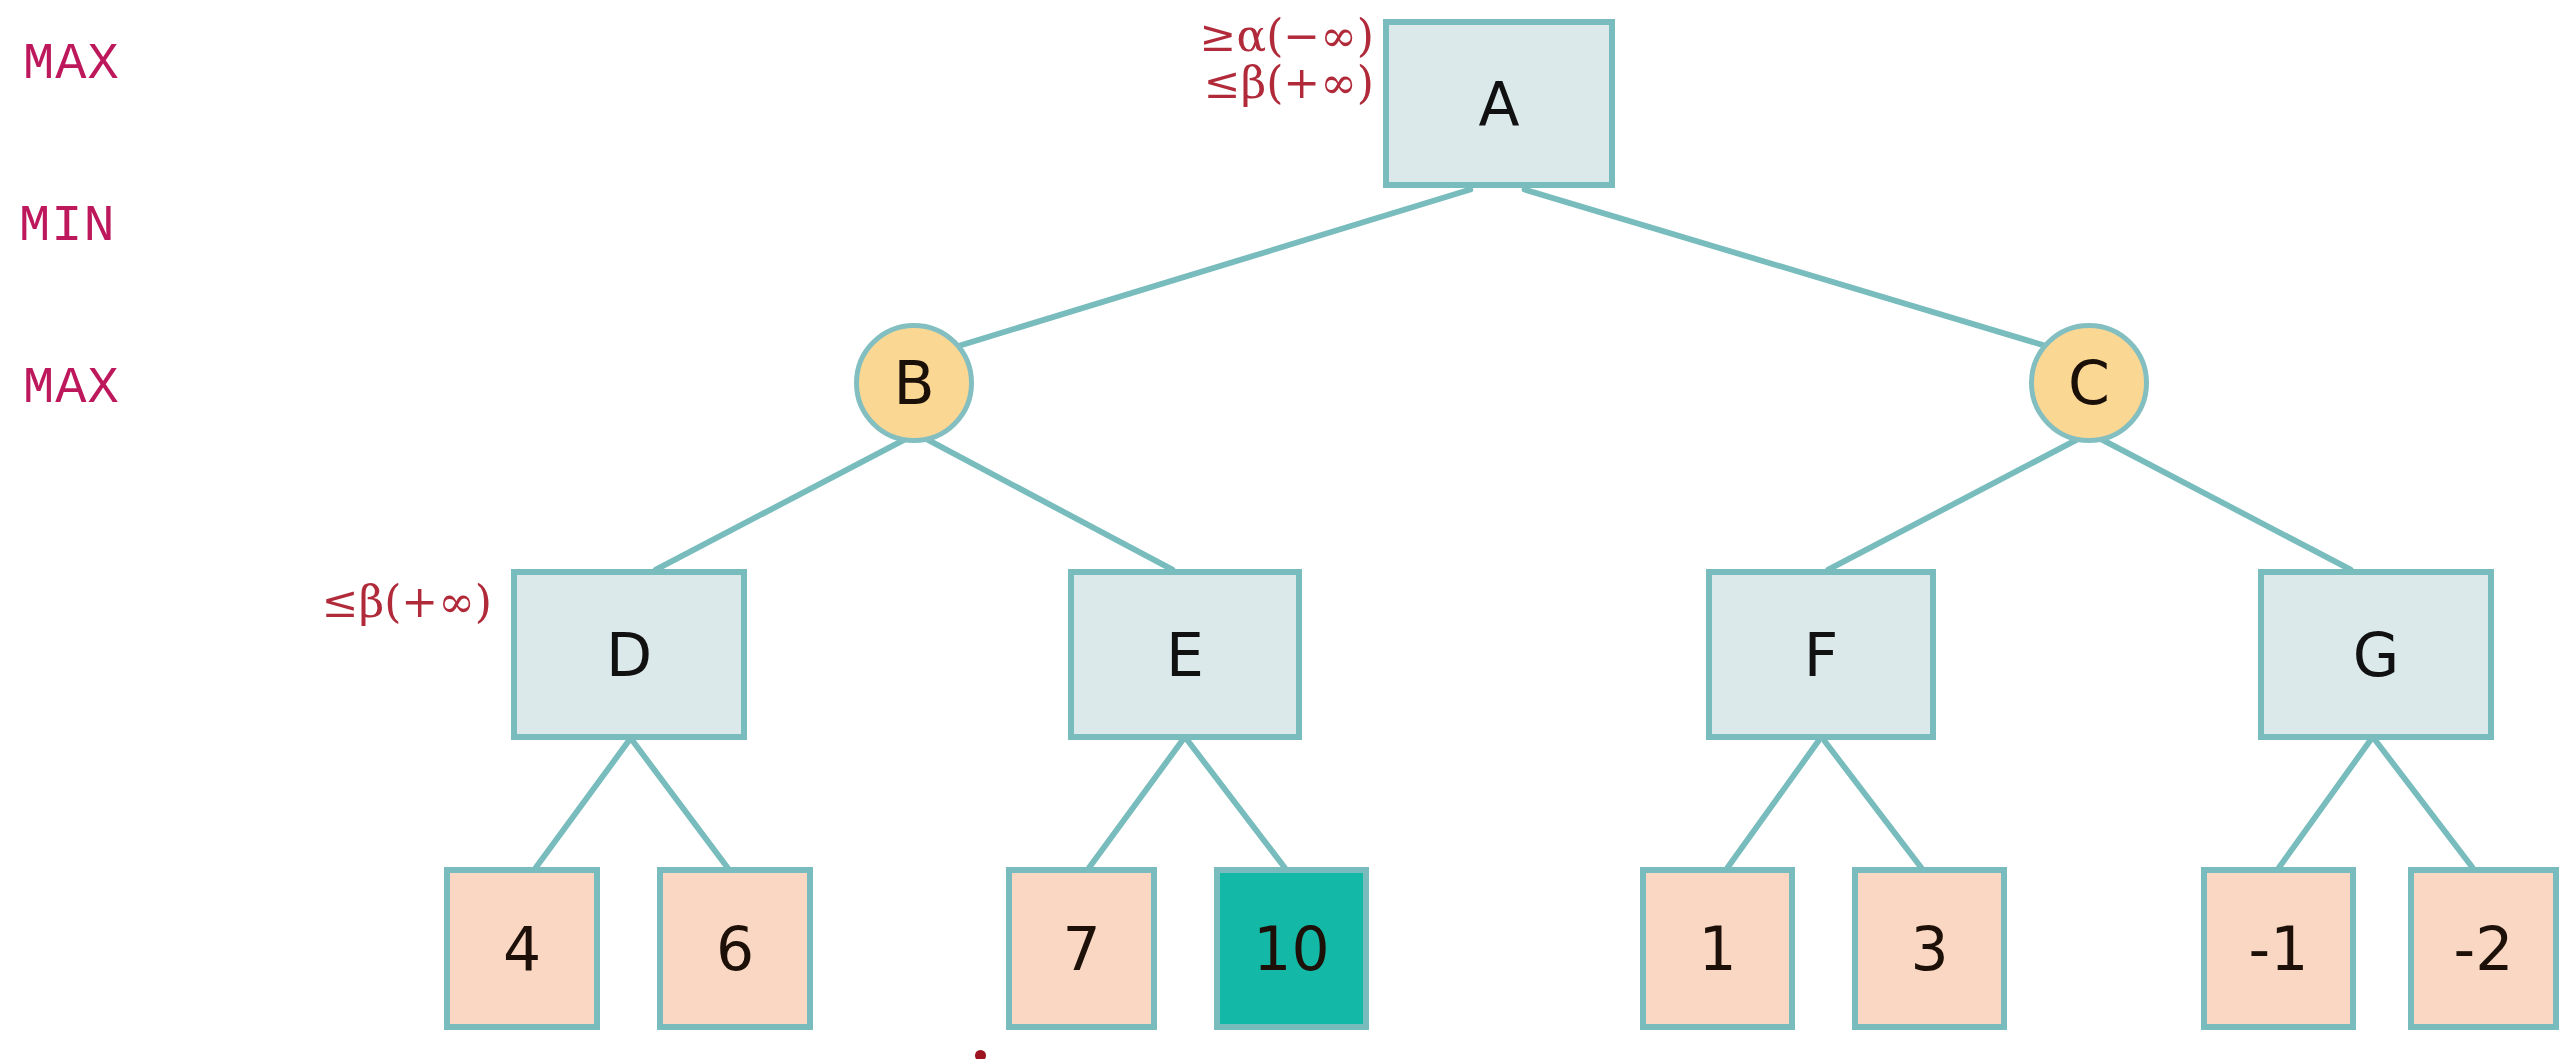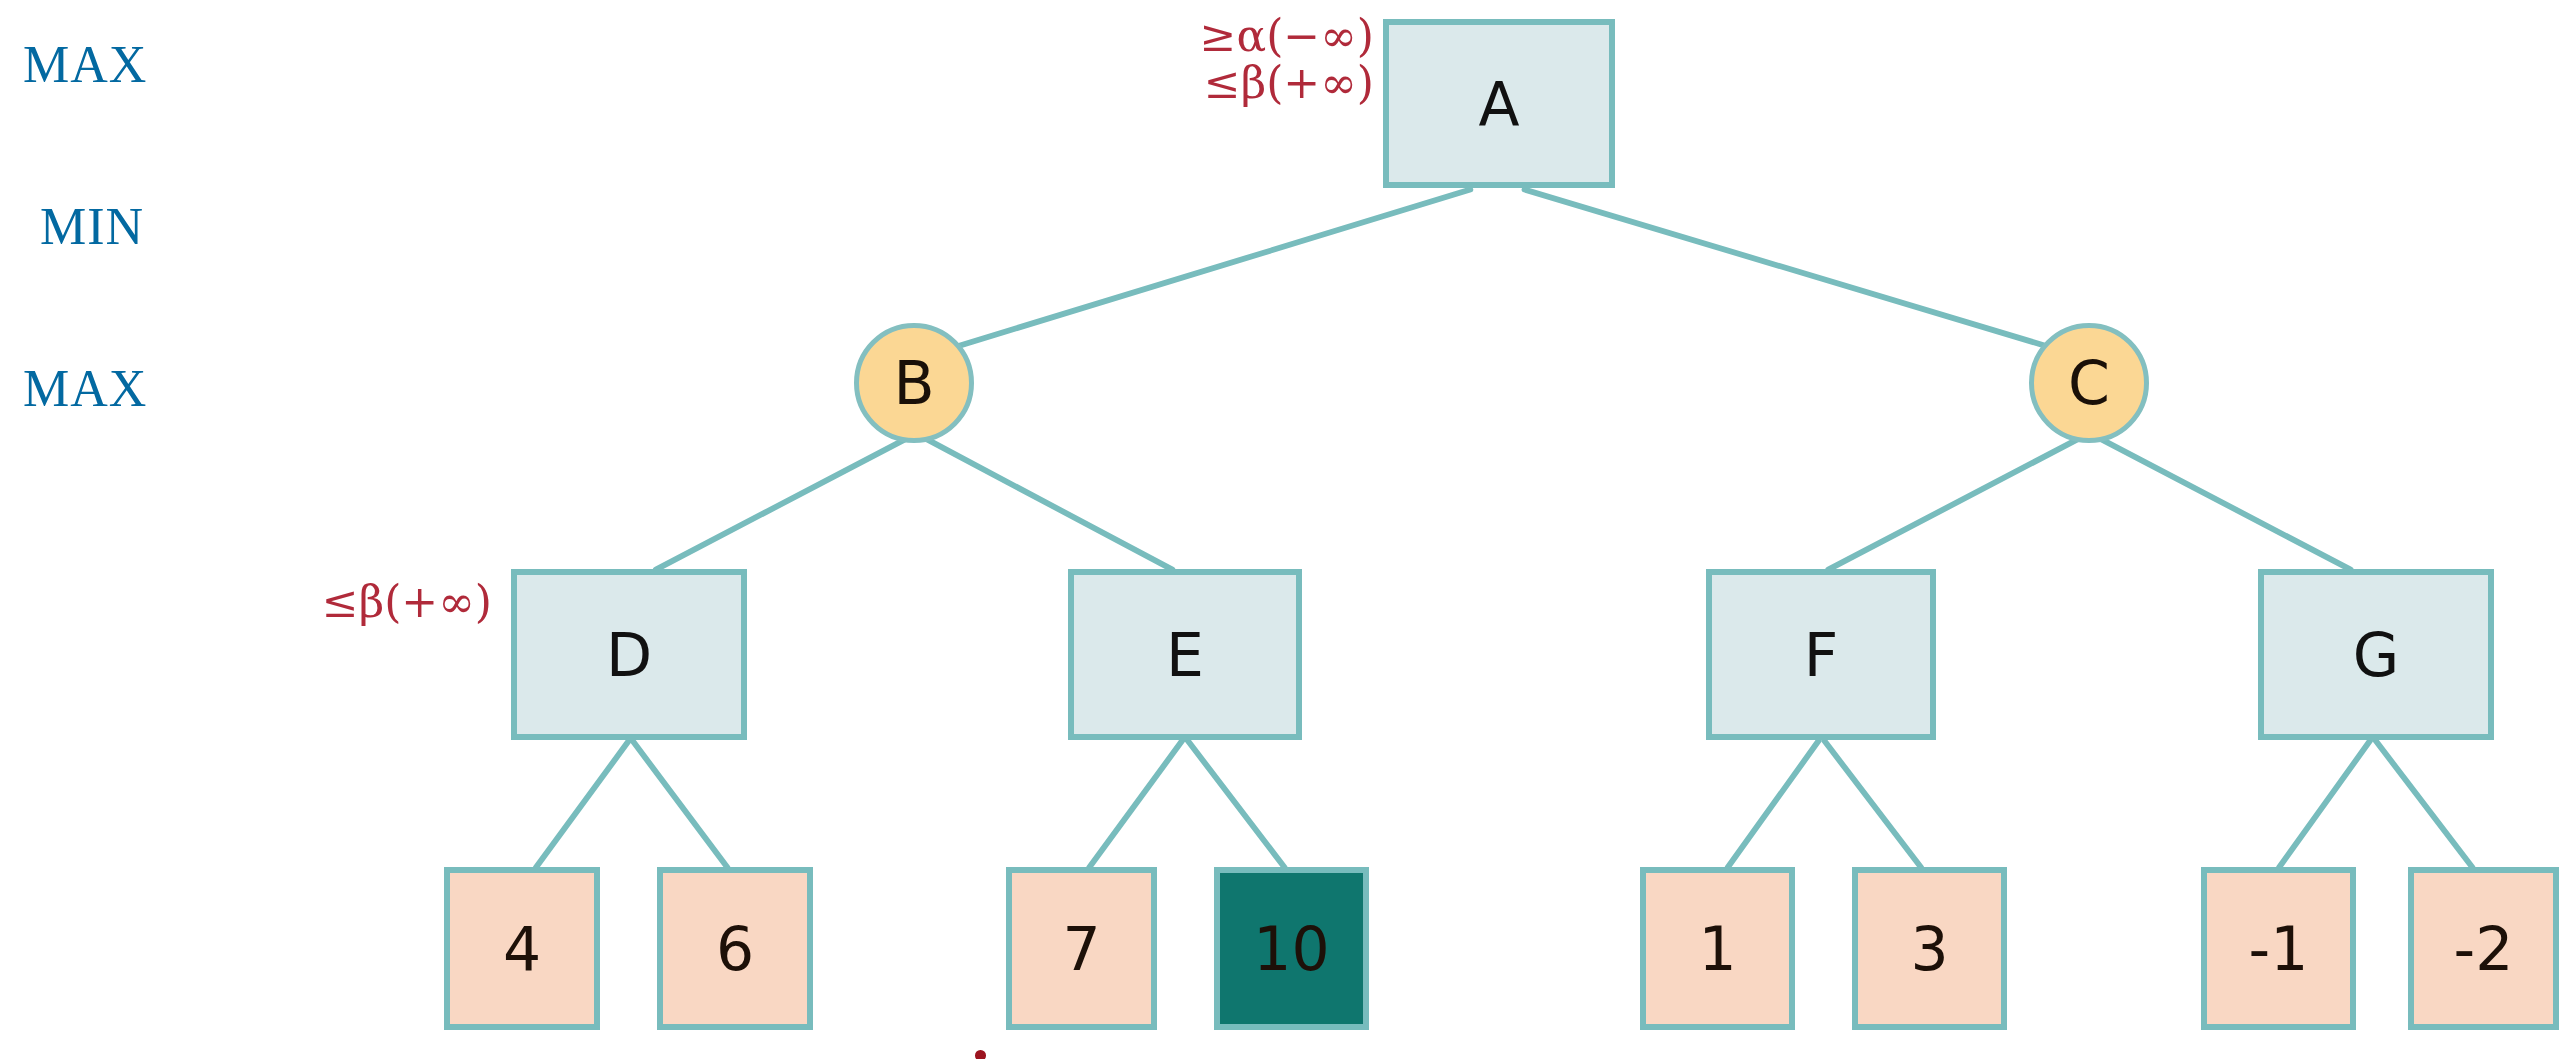--- a/index.html
+++ b/index.html
@@ -25,23 +25,23 @@
   #edges {
     position: absolute;
     left: 0; top: 0;
     width: 2576px;
     height: 1059px;
     pointer-events: none;
   }
   
   .level-label {
     position: absolute;
-    font-family: Liberation Serif, serif;
+    font-family: Liberation Mono, monospace;
     font-size: 52px;
-    color: #0369a1;
+    color: #be185d;
     letter-spacing: 1px;
     white-space: nowrap;
     line-height: 1;
   }
   
   .rect-node {
     position: absolute;
     box-sizing: border-box;
     background: #dbe9eb;
     border: 6.8px solid #78bcbd;
@@ -126,21 +126,21 @@
       <line x1="654" y1="766" x2="752" y2="897" stroke="#78bcbd" stroke-width="6" stroke-linecap="round"></line>
       <line x1="1222" y1="766" x2="1126" y2="897" stroke="#78bcbd" stroke-width="6" stroke-linecap="round"></line>
       <line x1="1228" y1="766" x2="1328" y2="897" stroke="#78bcbd" stroke-width="6" stroke-linecap="round"></line>
       <line x1="1880" y1="766" x2="1786" y2="897" stroke="#78bcbd" stroke-width="6" stroke-linecap="round"></line>
       <line x1="1886" y1="766" x2="1986" y2="897" stroke="#78bcbd" stroke-width="6" stroke-linecap="round"></line>
       <line x1="2450" y1="766" x2="2356" y2="897" stroke="#78bcbd" stroke-width="6" stroke-linecap="round"></line>
       <line x1="2456" y1="766" x2="2556" y2="897" stroke="#78bcbd" stroke-width="6" stroke-linecap="round"></line>
     </svg>
 
   <div class="level-label" style="left:23px; top:39px;">MAX</div>
-  <div class="level-label" style="left:40px; top:201px;">MIN</div>
+  <div class="level-label" style="left:19px; top:201px;">MIN</div>
   <div class="level-label" style="left:23px; top:363px;">MAX</div>
 
   <div class="ab-annotation" style="left: 1122px; top: 11.6px; width: 252px; color: rgb(176, 42, 58);">
     <span class="ab-line">≥α(−∞)</span>
     <span class="ab-line">≤β(+∞)</span>
   </div>
 
   <div class="ab-annotation" style="left: 240px; top: 578px; width: 252px; color: rgb(176, 42, 58);">
     <span class="ab-line">≤β(+∞)</span>
   </div>
@@ -171,21 +171,21 @@
 
   <div class="leaf-node" style="left: 444px; top: 867px; width: 156px; height: 163px; background: rgb(249, 215, 195); border-color: rgb(120, 188, 189);">
     <span class="node-text">4</span>
   </div>
   <div class="leaf-node" style="left: 657px; top: 867px; width: 156px; height: 163px; background: rgb(249, 215, 195); border-color: rgb(120, 188, 189);">
     <span class="node-text">6</span>
   </div>
   <div class="leaf-node" style="left: 1006px; top: 867px; width: 151px; height: 163px; background: rgb(249, 215, 195); border-color: rgb(120, 188, 189);">
     <span class="node-text">7</span>
   </div>
-  <div class="leaf-node" style="left: 1214px; top: 867px; width: 155px; height: 163px; background: #0f766e; border-color: rgb(120, 188, 189);">
+  <div class="leaf-node" style="left: 1214px; top: 867px; width: 155px; height: 163px; background: #14b8a6; border-color: rgb(120, 188, 189);">
     <span class="node-text">10</span>
   </div>
   <div class="leaf-node" style="left: 1640px; top: 867px; width: 155px; height: 163px; background: rgb(249, 215, 195); border-color: rgb(120, 188, 189);">
     <span class="node-text">1</span>
   </div>
   <div class="leaf-node" style="left: 1852px; top: 867px; width: 155px; height: 163px; background: rgb(249, 215, 195); border-color: rgb(120, 188, 189);">
     <span class="node-text">3</span>
   </div>
   <div class="leaf-node" style="left: 2201px; top: 867px; width: 155px; height: 163px; background: rgb(249, 215, 195); border-color: rgb(120, 188, 189);">
     <span class="node-text">-1</span>

